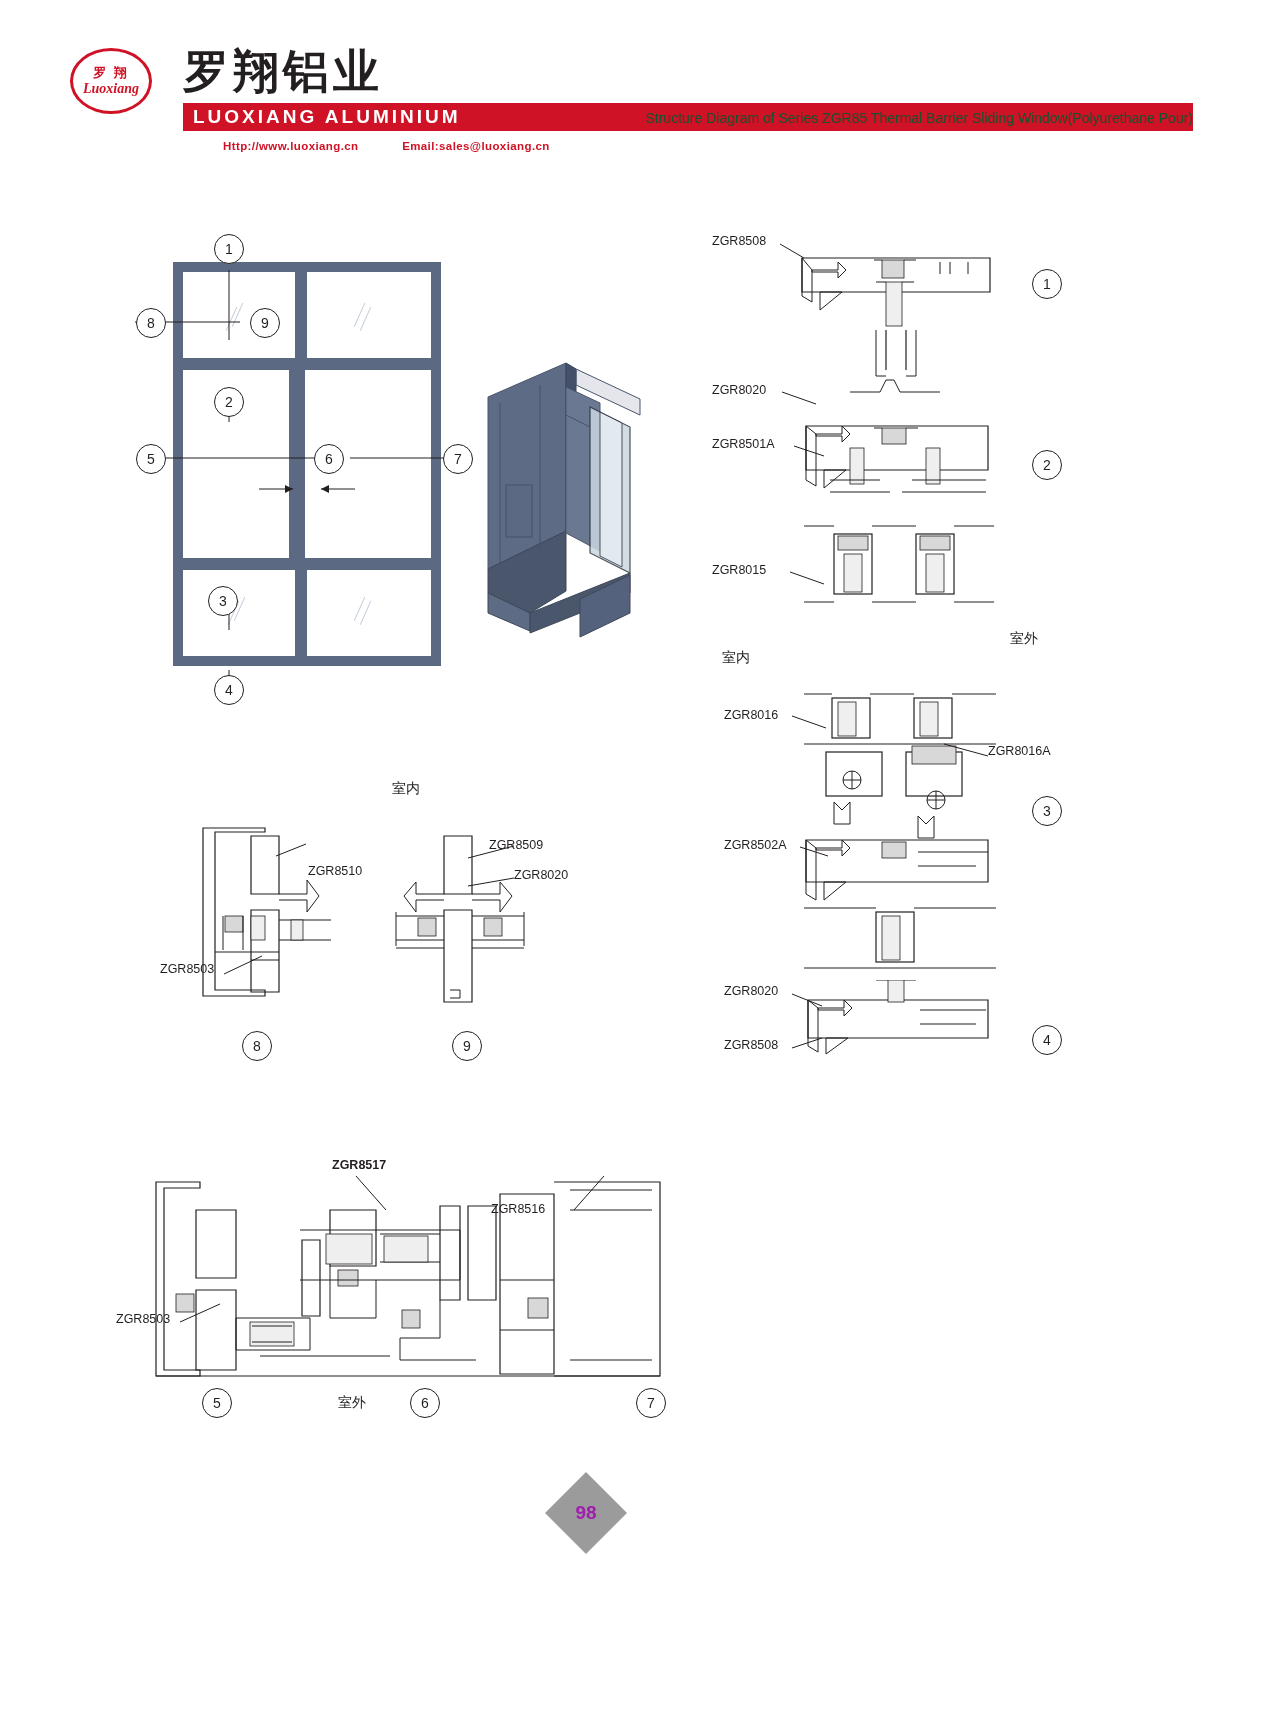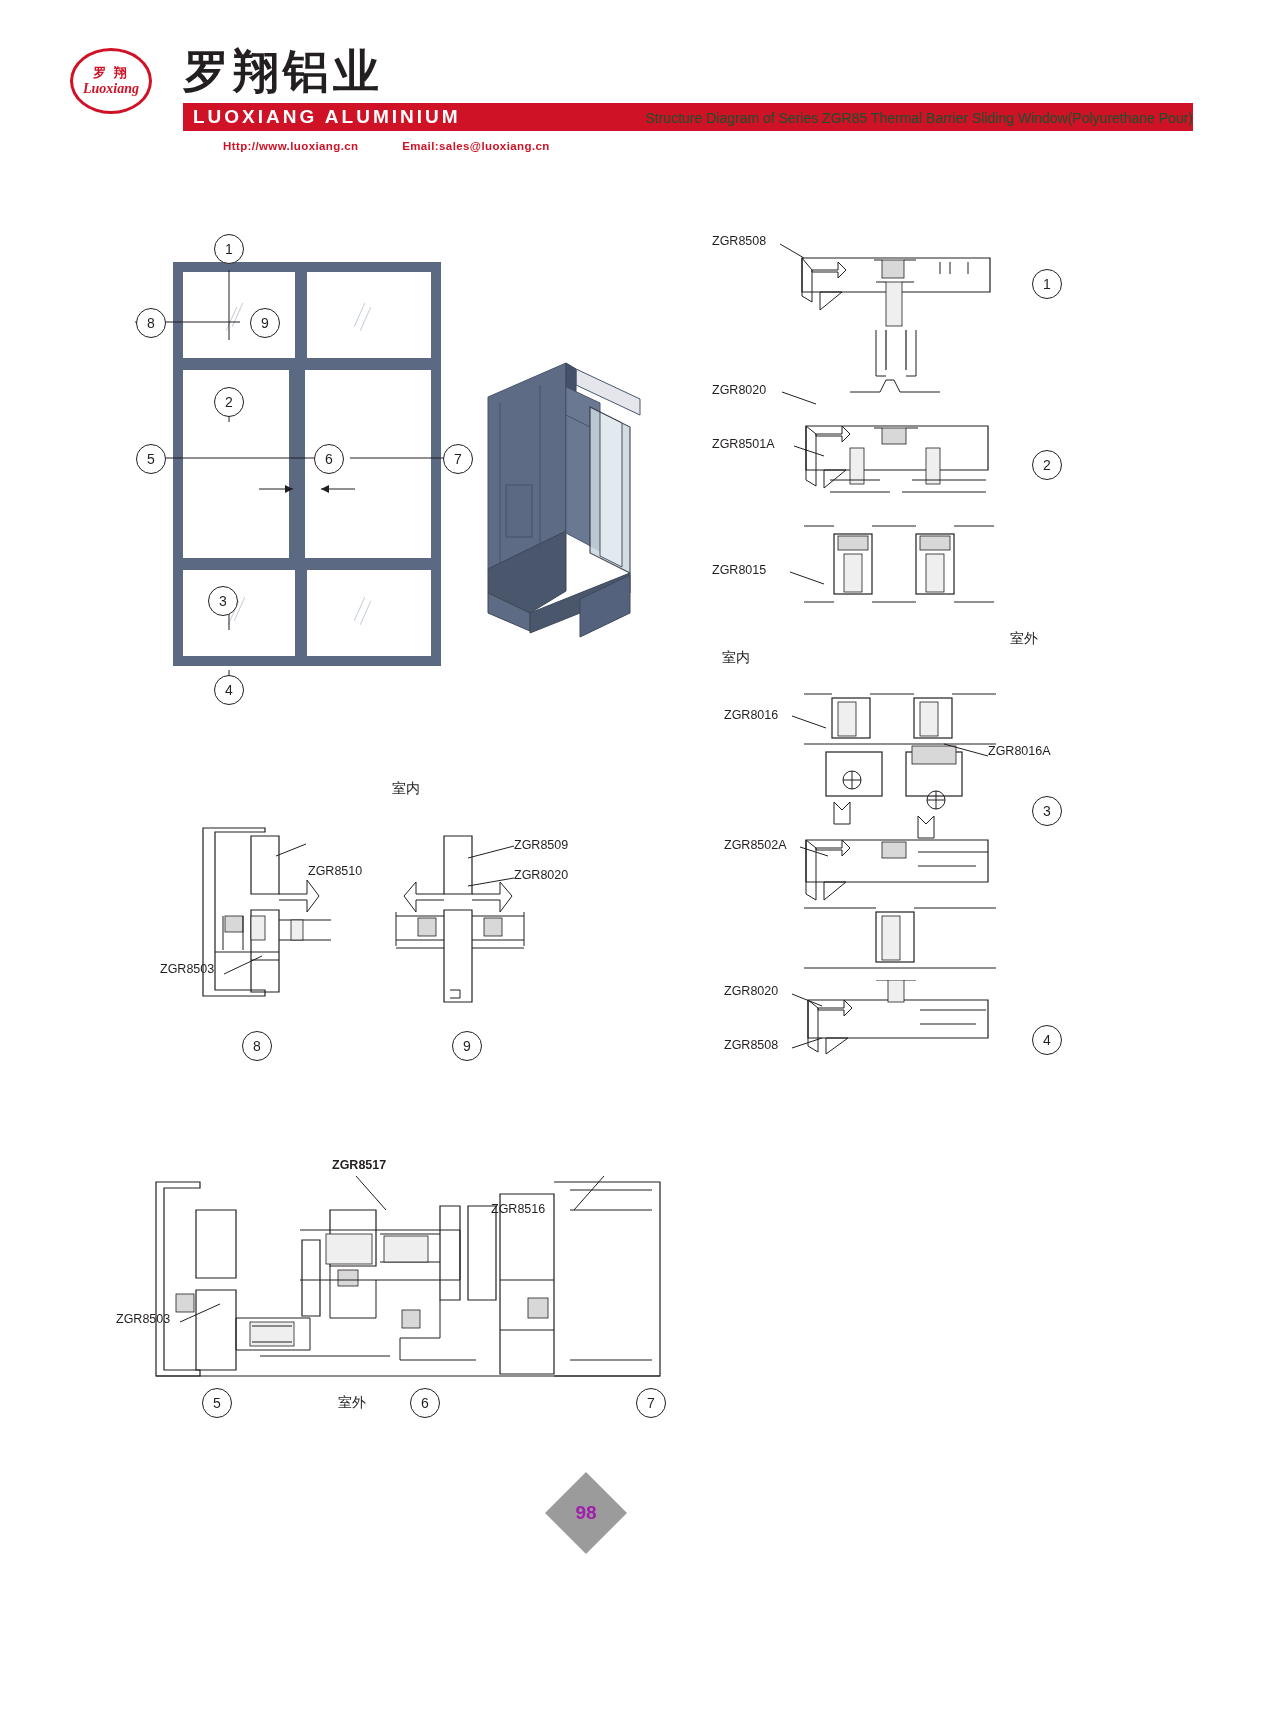--- a/index.html
+++ b/index.html
@@ -325,21 +325,21 @@
   <path class="dl" d="M56,74 L28,74 L28,62 L16,76 L28,92 L28,80 L56,80"></path>
   <path class="dl" d="M84,74 L112,74 L112,62 L124,76 L112,92 L112,80 L84,80"></path>
   <path class="dl2" d="M56,90 L84,90 L84,182 L56,182 Z"></path>
   <path class="dl" d="M62,170 L72,170 L72,178 L62,178"></path>
   <path class="dl" d="M8,96 L56,96 M8,120 L56,120 M84,96 L136,96 M84,120 L136,120"></path>
   <rect class="hatch" x="30" y="98" width="18" height="18"></rect>
   <rect class="hatch" x="96" y="98" width="18" height="18"></rect>
   <path class="dl" d="M8,92 L8,126 M136,92 L136,126"></path>
   <path class="dl" d="M8,128 L56,128 M84,128 L136,128"></path>
 </svg>
-<div class="lbl" style="left:514px;top:838px;">ZGR8509</div>
+<div class="lbl" style="left:489px;top:838px;">ZGR8509</div>
 <svg style="position:absolute;left:466px;top:842px;" width="50" height="22">
     <line class="dl" x1="48" y1="4" x2="2" y2="16"></line>
   </svg>
 <div class="lbl" style="left:514px;top:868px;">ZGR8020</div>
 <svg style="position:absolute;left:466px;top:876px;" width="50" height="16">
     <line class="dl" x1="48" y1="2" x2="2" y2="10"></line>
   </svg>
 <div class="callout" style="left:452px;top:1031px;">9</div>
 
 <svg style="position:absolute;left:140px;top:1170px;" width="590" height="220">

